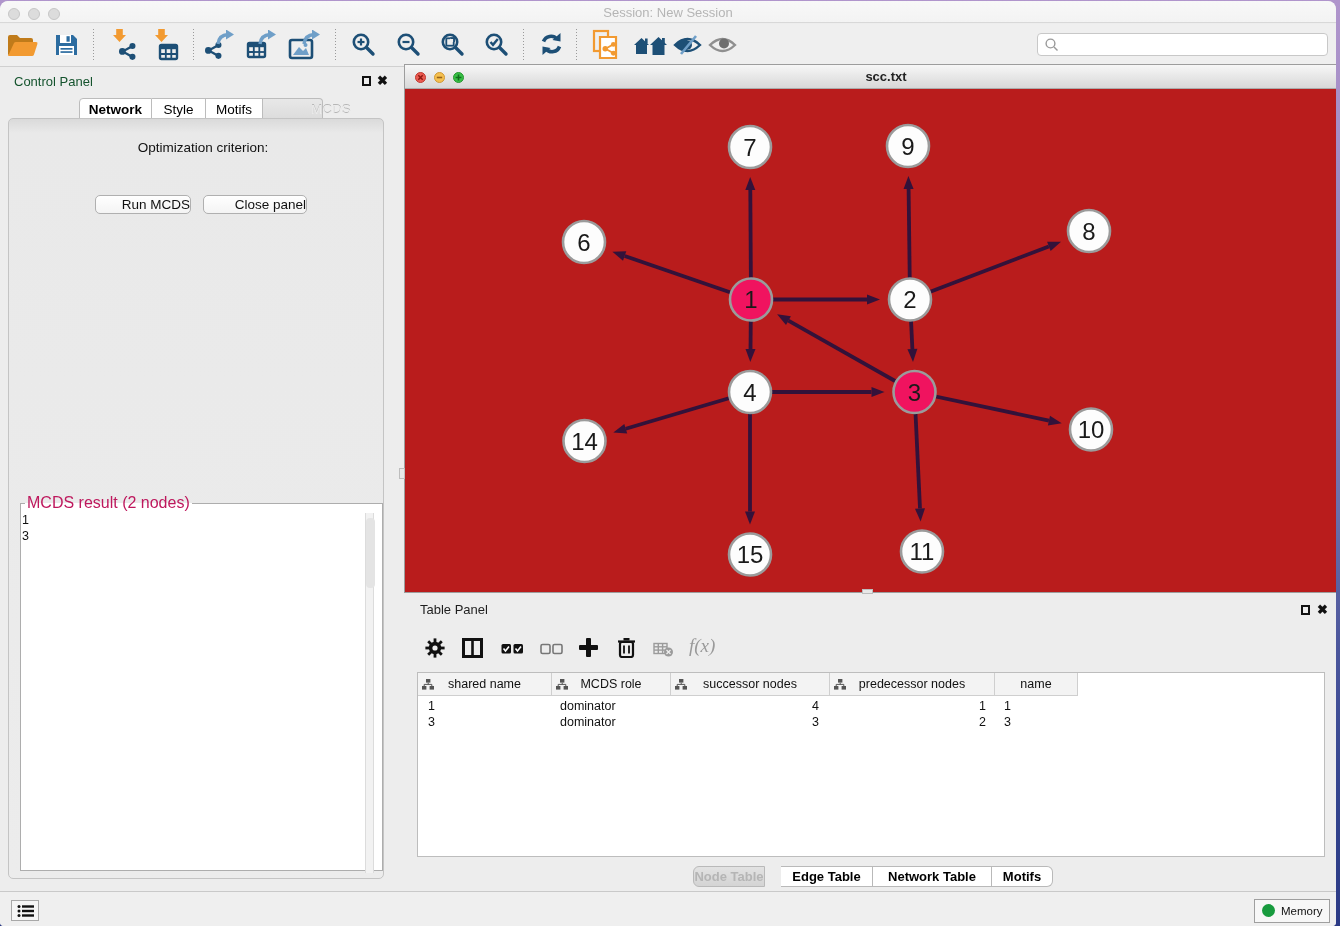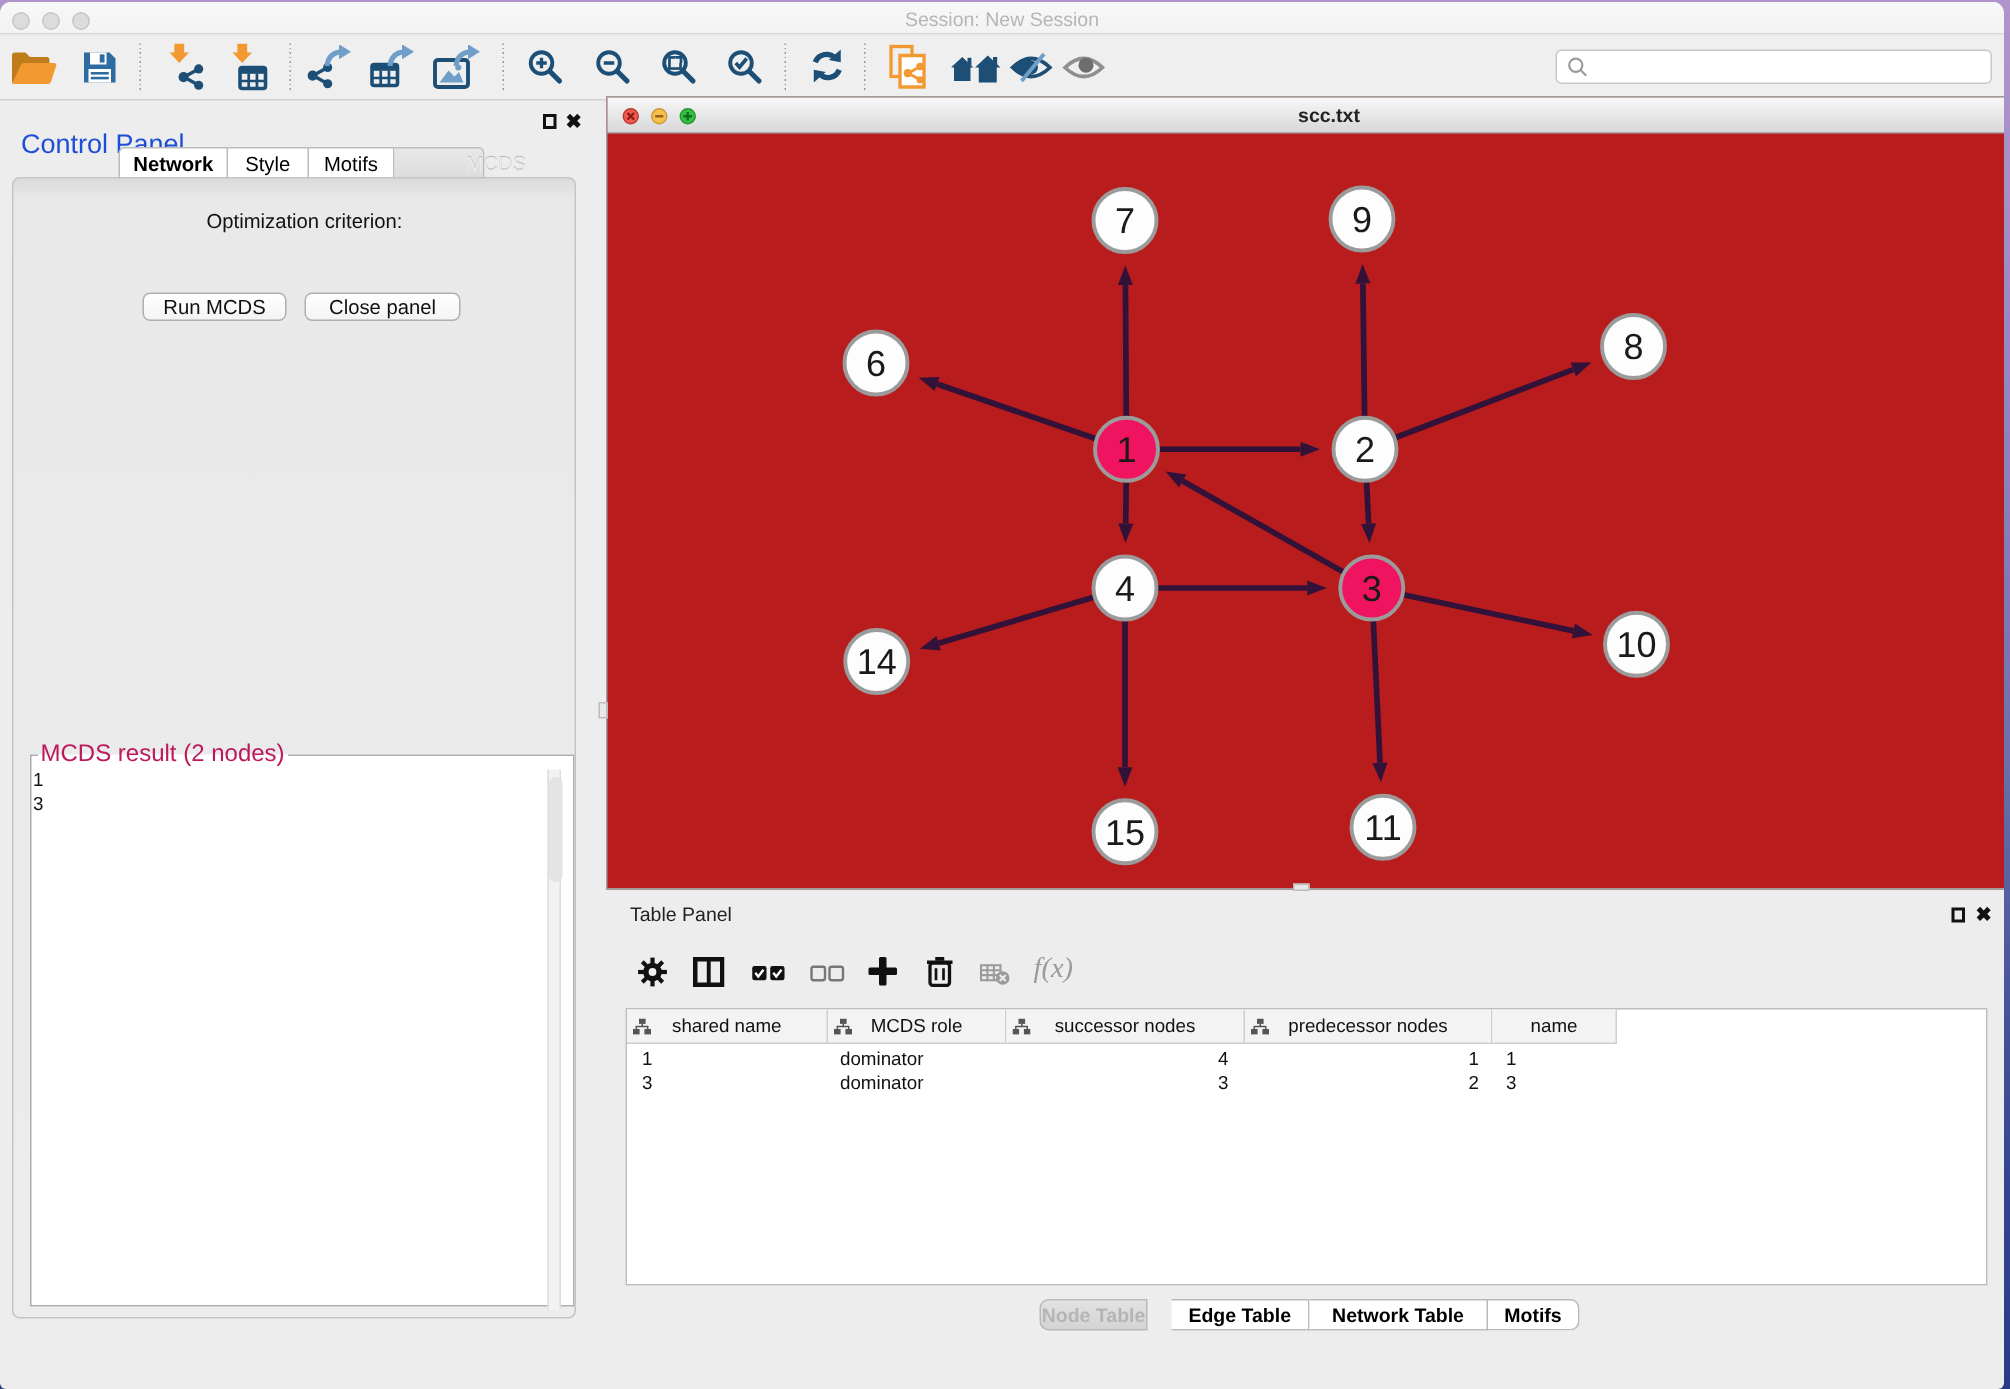--- a/index.html
+++ b/index.html
@@ -18,41 +18,41 @@
 
 #toolbar { position:absolute; left:0; top:23px; width:1336px; height:43px;
   background:#efefef; border-bottom:1px solid #d0d0d0; }
 .tbi { position:absolute; top:29px; }
 .tsep { position:absolute; top:5px; width:1px; height:33px;
   background-image:repeating-linear-gradient(180deg,#9a9a9a 0 1px,transparent 1px 3px); }
 #searchbox { position:absolute; left:1037px; top:9px; width:291px; height:23px;
   background:#ffffff; border:1px solid #c8c8c8; border-radius:4px; }
 
 #leftdock { position:absolute; left:0; top:67px; width:392px; height:823px; background:#ededed; }
-#cp-title { position:absolute; left:14px; top:18px; font-size:18px; color:#1d4ed8; }
+#cp-title { position:absolute; left:14px; top:6px; font-size:13px; color:#14532d; }
 .float-ico { position:absolute; width:9px; height:10px; border:2px solid #111; background:transparent; }
 .close-ico { position:absolute; font-size:13px; color:#111; font-weight:bold; }
 .tabs { position:absolute; display:flex; font-size:13.5px; }
 .tab { border:1px solid #bcbcbc; border-left:none; background:#fff; color:#000;
   text-align:center; padding-top:3px; height:22px; }
 .tab.first { border-left:1px solid #bcbcbc; border-radius:4px 0 0 0;font-weight:bold; }
 .tab.sel { background:linear-gradient(180deg,#e8e8e8,#dcdcdc); color:#ececec;
   text-shadow:0 -1px 0 #b5b5b5; border-radius:0 4px 0 0;padding-left:48px; }
 #cp-content { position:absolute; left:8px; top:50px; width:376px; height:761px;
   background:linear-gradient(180deg,#dadada 0px,#e9e9e9 14px,#ececec 100%);
   border:1px solid #c4c4c4; border-radius:5px; }
 #opt-label { position:absolute; left:7px; top:21px; width:100%; text-align:center;
   font-size:13.5px; color:#111; }
 #dropdown { position:absolute; left:36px; top:43px; width:311px; height:19px;
   background:#fff; border:1px solid #ababab; border-radius:4px; font-size:13.5px;
   color:#222; padding:1px 0 0 12px; }
 .chev { position:absolute; right:9px; top:3px; width:9px; height:13px; }
 .btn { position:absolute; height:19px; background:linear-gradient(180deg,#ffffff,#f4f4f4);
   border:1px solid #b0b0b0; border-radius:5px; font-size:13.5px; color:#111;
-  text-align:center; padding-top:1px; }
+  text-align:right; padding-top:1px; }
 fieldset#mcds { position:absolute; left:11px; top:375px; width:363px; height:377px;
   border:1px solid #adadad; background:#fff; }
 fieldset#mcds legend { font-size:16px; color:#be185d; margin-left:4px; padding:0 2px;margin-top:16px; }
 #mcds-text { position:absolute; left:1px; top:0px; font-size:12.5px; color:#111; line-height:16px; }
 #mcds-scroll { position:absolute; right:8px; top:1px; width:9px; height:360px;
   background:#f2f2f2; border-left:1px solid #dcdcdc; border-right:1px solid #dcdcdc; }
 
 #netwin { position:absolute; left:404px; top:63px; width:964px; height:529px;
   border:1px solid #9d9d9d; background:#b91c1c; }
 #nw-title { position:absolute; left:0; top:0; width:100%; height:24px;
@@ -435,13 +435,31 @@
       <div class="cell" style="left:142px;top:42px">dominator</div>
       <div class="cell" style="left:253px;top:42px;width:148px;text-align:right">3</div>
       <div class="cell" style="left:412px;top:42px;width:156px;text-align:right">2</div>
       <div class="cell" style="left:586px;top:42px">3</div>
     </div>
     <div class="btab" style="left:289px; width:72px; background:linear-gradient(180deg,#e2e2e2,#d4d4d4); color:#b5b5b5; border-left:1px solid #b9b9b9; border-radius:6px 0 0 6px;">Node Table</div>
     <div class="btab" style="left:377px; width:92px">Edge Table</div>
     <div class="btab" style="left:469px; width:119px">Network Table</div>
     <div class="btab" style="left:588px; width:61px; border-radius:0 6px 6px 0;">Motifs</div>
   </div>
+  <div id="statusbar">
+    <div id="listbtn">
+        <svg style="position:absolute;left:5px;top:3px" width="17" height="14" viewBox="0 0 17 14">
+          <g fill="#111">
+            <circle cx="2" cy="2.5" r="1.5"></circle>
+            <circle cx="2" cy="7" r="1.5"></circle>
+            <circle cx="2" cy="11.5" r="1.5"></circle>
+            <rect x="5" y="1.3" width="12" height="2.4"></rect>
+            <rect x="5" y="5.8" width="12" height="2.4"></rect>
+            <rect x="5" y="10.3" width="12" height="2.4"></rect>
+          </g>
+        </svg>
+      </div>
+    <div id="membtn">
+        <span style="position:absolute;left:7px;top:4px;width:13px;height:13px;border-radius:50%;background:#189b3e"></span>
+      <span style="position:absolute;left:26px;top:5px">Memory</span>
+      </div>
+  </div>
 </div>
 
 </body></html>

